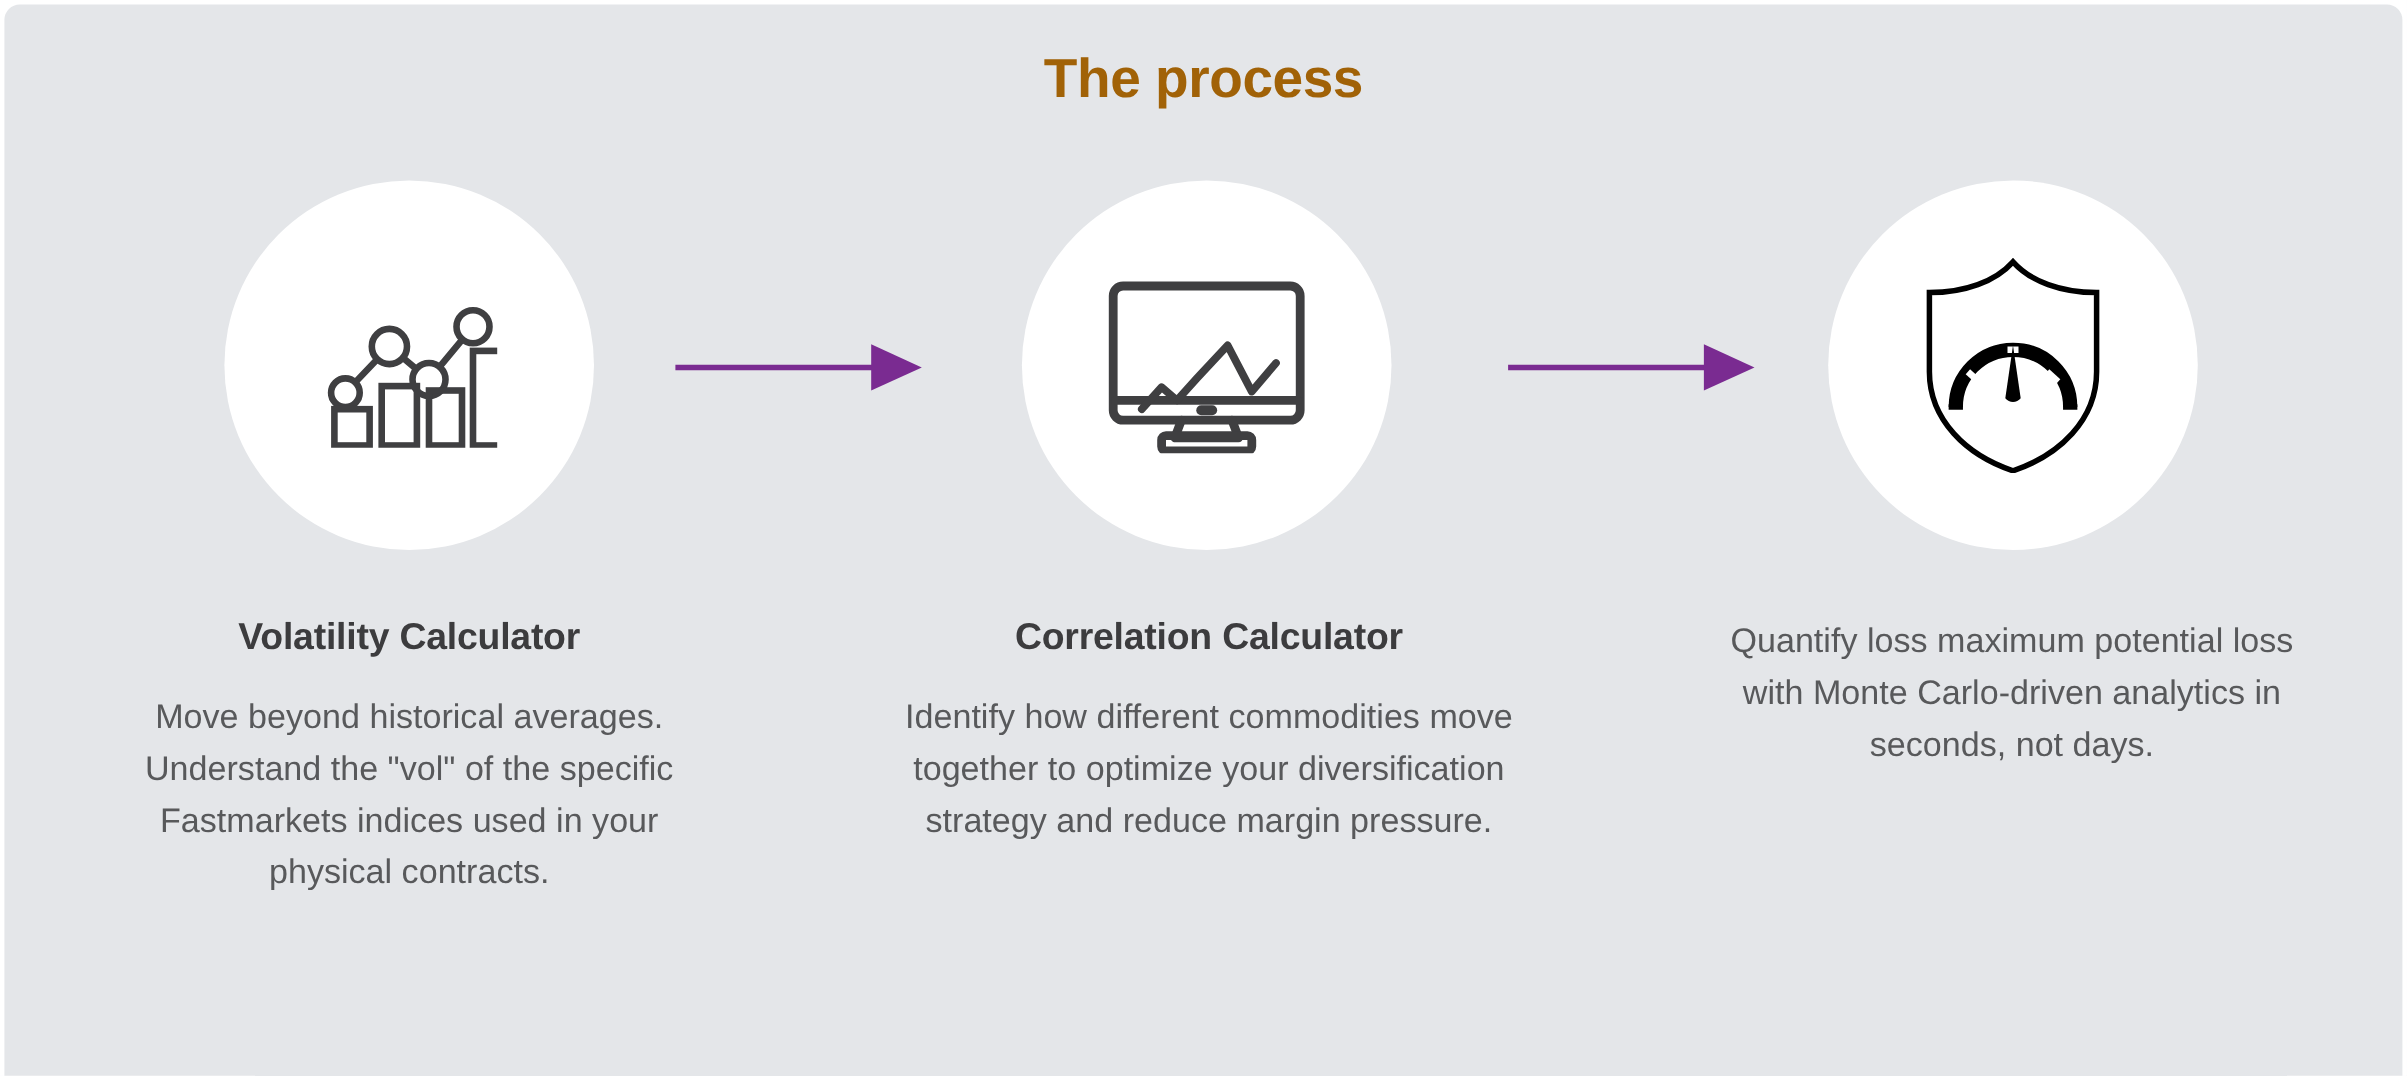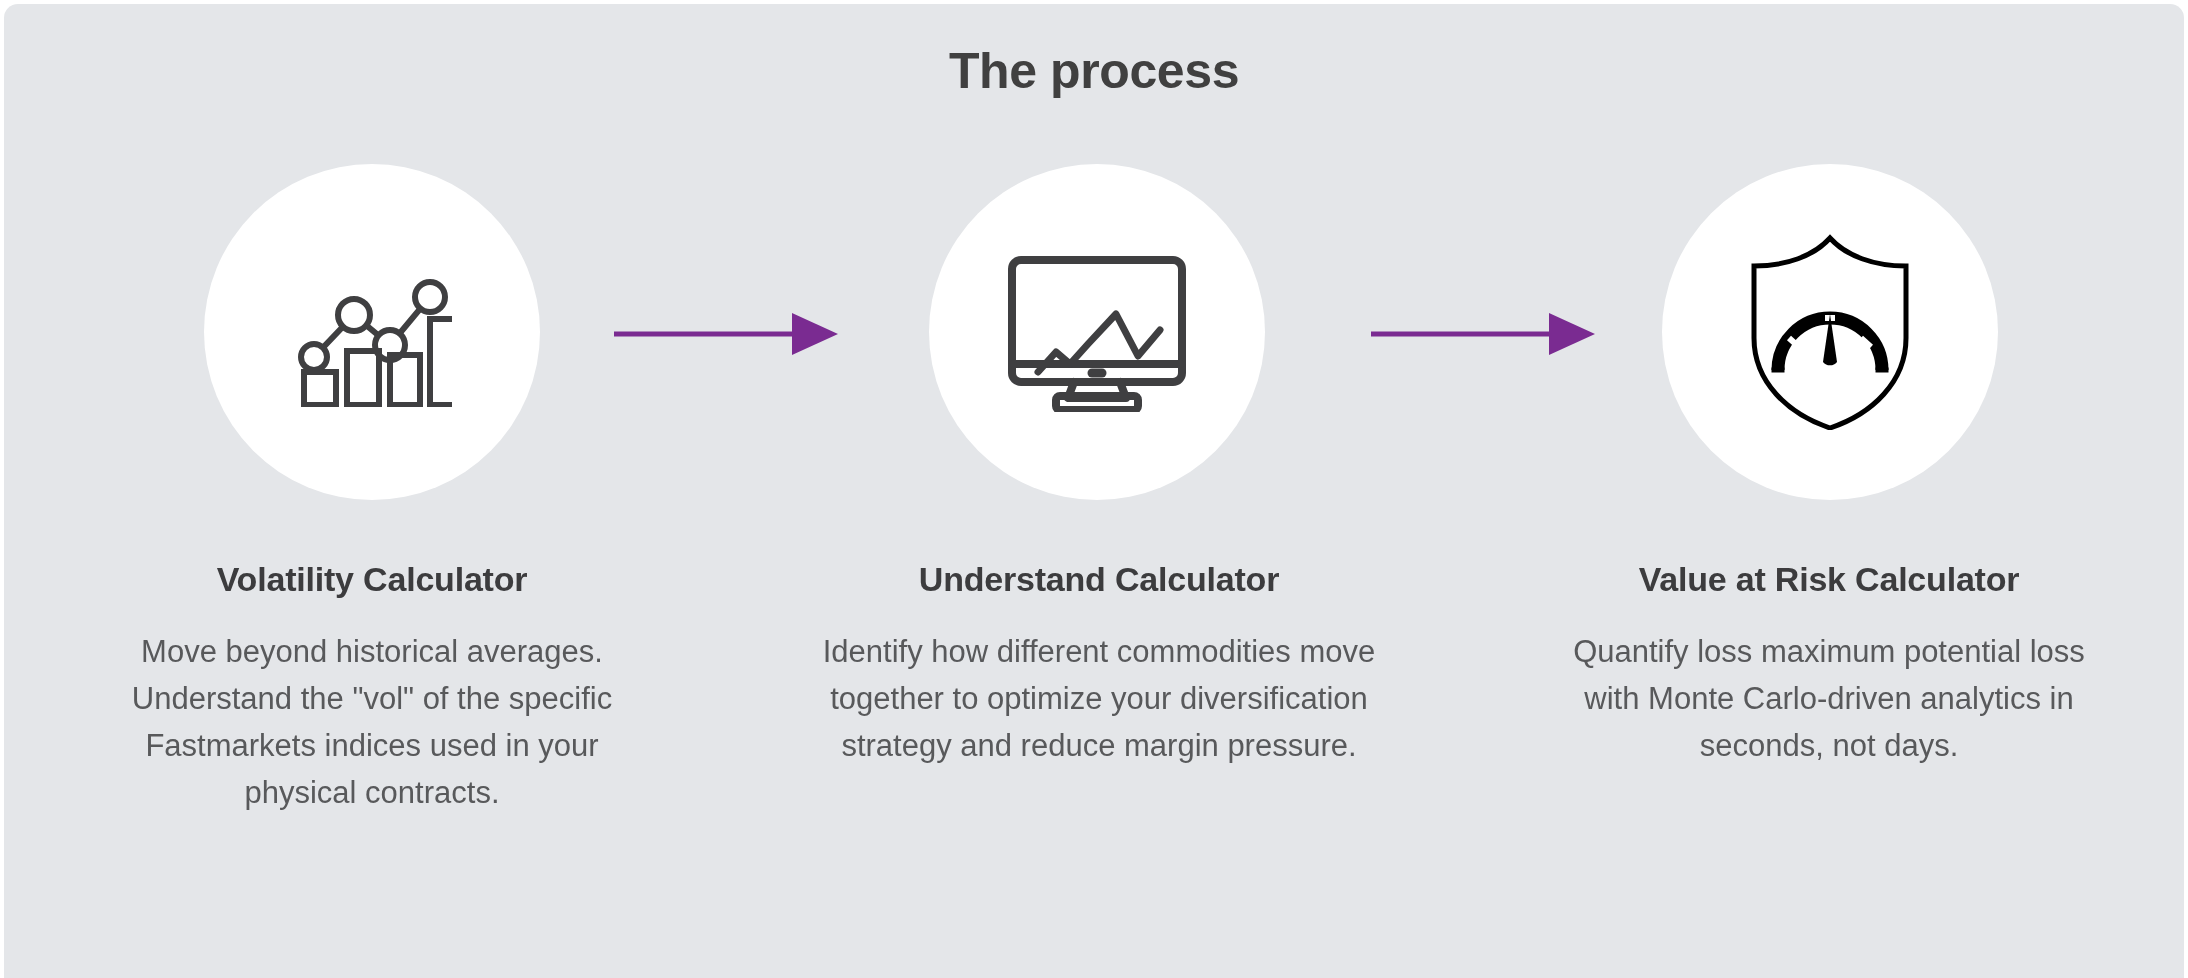--- a/index.html
+++ b/index.html
@@ -27,21 +27,21 @@
   }
 
   .page-title {
     position: absolute;
     top: 38px;
     left: 0;
     width: 2180px;
     text-align: center;
     font-size: 50px;
     font-weight: 700;
-    color: #404040;
+    color: #a16207;
     letter-spacing: -0.4px;
     font-family: "Liberation Sans", sans-serif;
   }
 
   
   .icon-row {
     position: absolute;
     top: 160px;
     left: 0;
     width: 2180px;
@@ -197,23 +197,22 @@
   </div>
 
   <div class="text-row">
 
     <div class="col c1">
       <h3 class="col-title">Volatility Calculator</h3>
       <p class="col-body">Move beyond historical averages. Understand the "vol" of the specific Fastmarkets indices used in your physical contracts.</p>
     </div>
 
     <div class="col c2">
-      <h3 class="col-title">Understand Calculator</h3>
+      <h3 class="col-title">Correlation Calculator</h3>
       <p class="col-body">Identify how different commodities move together to optimize your diversification strategy and reduce margin pressure.</p>
     </div>
 
     <div class="col c3">
-      <h3 class="col-title">Value at Risk Calculator</h3>
       <p class="col-body">Quantify loss maximum potential loss with Monte Carlo-driven analytics in seconds, not days.</p>
     </div>
 
   </div>
 </div>
 
 </body></html>

